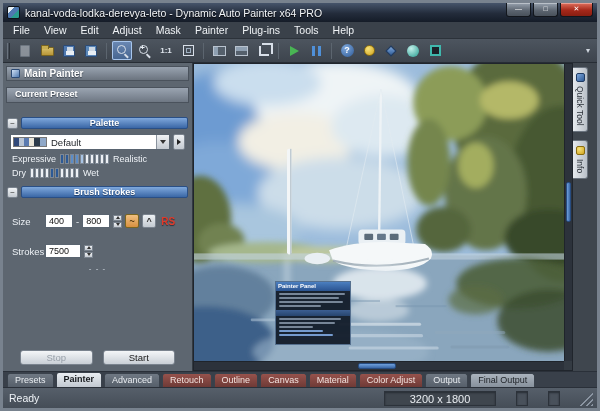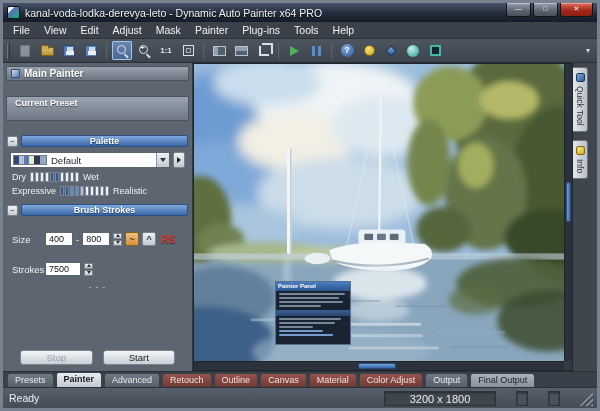--- a/index.html
+++ b/index.html
@@ -51,21 +51,21 @@
   .i-material{width:11px;height:11px;border:2px solid #3fb8ad;background:#1c2128}
   .t-overflow{margin-left:auto;color:#cfd6de;font-size:8px;padding:0 3px}
 
   
   .main{flex:1;display:flex;min-height:0;background:#84cc16}
 
   
   .left-panel{width:190px;background:#5d6670;border-right:1px solid #333a42;display:flex;flex-direction:column;padding:3px 3px 6px;flex:none}
   .ptitle{height:15px;background:linear-gradient(#99a3b0,#6b747f);border:1px solid #4a525c;display:flex;align-items:center;gap:4px;padding:0 4px;color:#fff;font-size:10px;font-weight:bold;text-shadow:0 1px 1px #3a424c;flex:none}
   .ptitle-icon{width:9px;height:9px;border-radius:1px;background:linear-gradient(135deg,#cfe0f4,#4f79b0);border:1px solid #2c4a74}
-  .sec-gray{height:25px;margin-top:15px;background:linear-gradient(#9aa4b1,#6e7783);border:1px solid #4a525c;color:#fff;font-size:9px;font-weight:bold;line-height:12px;padding-left:8px;text-shadow:0 1px 1px #3a424c;flex:none}
+  .sec-gray{height:16px;margin-top:6px;background:linear-gradient(#9aa4b1,#6e7783);border:1px solid #4a525c;color:#fff;font-size:9px;font-weight:bold;line-height:12px;padding-left:8px;text-shadow:0 1px 1px #3a424c;flex:none}
   .preset-list{height:96px;background:#454c55;border:1px solid #333a42;border-right-color:#6a737e;border-bottom-color:#6a737e;flex:none}
   .preset-item{height:34px;background:linear-gradient(#5b90cd,#2d5a96);border-bottom:1px solid #24487a;display:flex;align-items:center;padding:2px 3px;gap:5px}
   .preset-thumb{width:34px;height:28px;border:1px solid #1c3least;border:1px solid #1c3a62;background:radial-gradient(circle at 42% 38%,#f0c27a 0 22%,#c87f3a 45%,#8a4a1e 70%,#4a2810 100%);flex:none}
   .preset-name{font-size:10.5px;font-weight:bold;color:#fff;text-shadow:0 1px 1px #1f3b63}
   .preset-desc{font-size:8.5px;color:#cfe0f4}
   .sechead-row{display:flex;align-items:center;gap:3px;margin:14px 1px 0;flex:none}
   .sechead-row.tight{margin-top:8px}
   .minus-btn{width:11px;height:11px;background:linear-gradient(#f0f3f5,#c4cad1);border:1px solid #7a838e;border-radius:2px;font-size:8px;line-height:9px;text-align:center;color:#333;flex:none}
   .blue-bar{flex:1;height:12px;background:linear-gradient(#7fa8dc,#3a67a6);border:1px solid #2a4f85;border-radius:2px;color:#fff;font-size:9px;font-weight:bold;text-align:center;line-height:11px;text-shadow:0 1px 1px #1f3b63}
   .dd-row{display:flex;align-items:center;gap:3px;margin:5px 4px 0;flex:none}
@@ -250,51 +250,51 @@
           <span class="dd-arrow">
               <i class="tri-dn"></i>
             </span>
         </div>
         <div class="side-btn">
             <i class="tri-rt"></i>
           </div>
       </div>
 
       <div class="srow">
-        <span class="sl">Dry</span>
-        <span class="blocks">
-          <i class="blk"></i>
-            <i class="blk"></i>
-            <i class="blk"></i>
-            <i class="blk"></i>
-            <i class="blk d"></i>
-            <i class="blk d"></i>
-            <i class="blk"></i>
-            <i class="blk"></i>
-            <i class="blk"></i>
-            <i class="blk"></i>
-        </span>
-        <span class="sl">Wet</span>
-      </div>
-
-      <div class="srow">
         <span class="sl">Expressive</span>
         <span class="blocks">
           <i class="blk d"></i>
             <i class="blk d"></i>
             <i class="blk m"></i>
             <i class="blk m"></i>
             <i class="blk l"></i>
             <i class="blk"></i>
             <i class="blk"></i>
             <i class="blk"></i>
             <i class="blk"></i>
             <i class="blk"></i>
         </span>
         <span class="sl">Realistic</span>
+      </div>
+
+      <div class="srow">
+        <span class="sl">Dry</span>
+        <span class="blocks">
+          <i class="blk"></i>
+            <i class="blk"></i>
+            <i class="blk"></i>
+            <i class="blk"></i>
+            <i class="blk d"></i>
+            <i class="blk d"></i>
+            <i class="blk"></i>
+            <i class="blk"></i>
+            <i class="blk"></i>
+            <i class="blk"></i>
+        </span>
+        <span class="sl">Wet</span>
       </div>
 
       <div class="sechead-row tight">
         <div class="minus-btn">−</div>
         <div class="blue-bar">Brush Strokes</div>
       </div>
 
       <div class="frow">
         <span class="flabel">Size</span>
         <span class="num w28">400</span>

